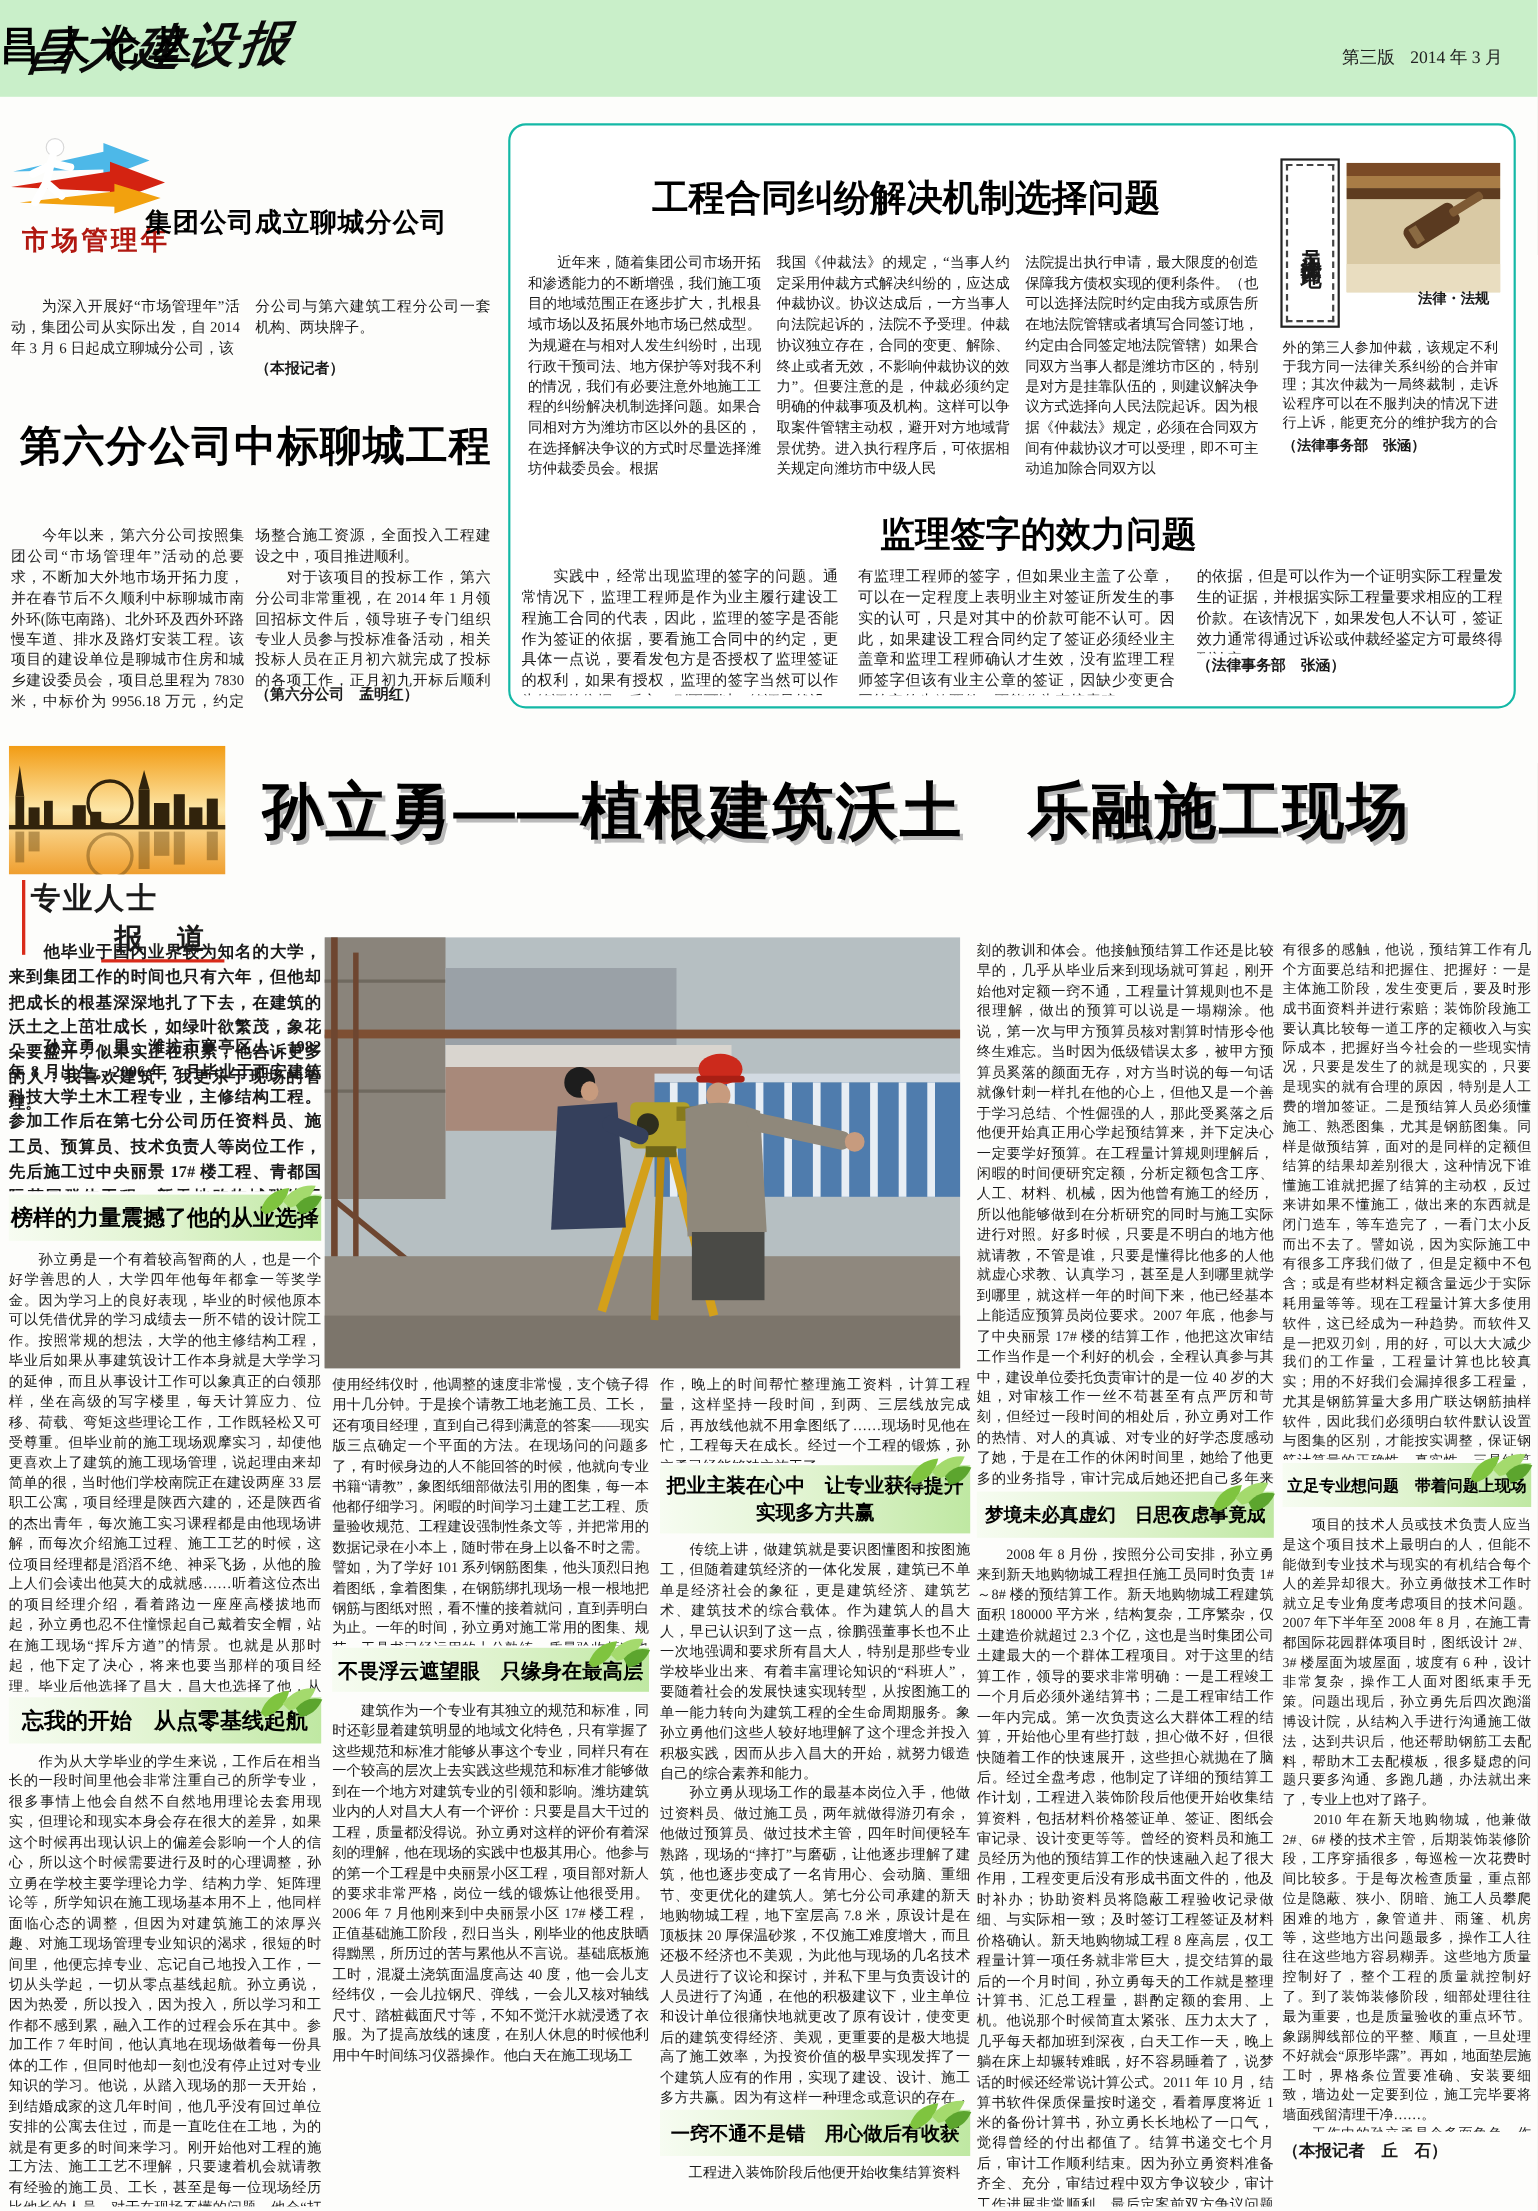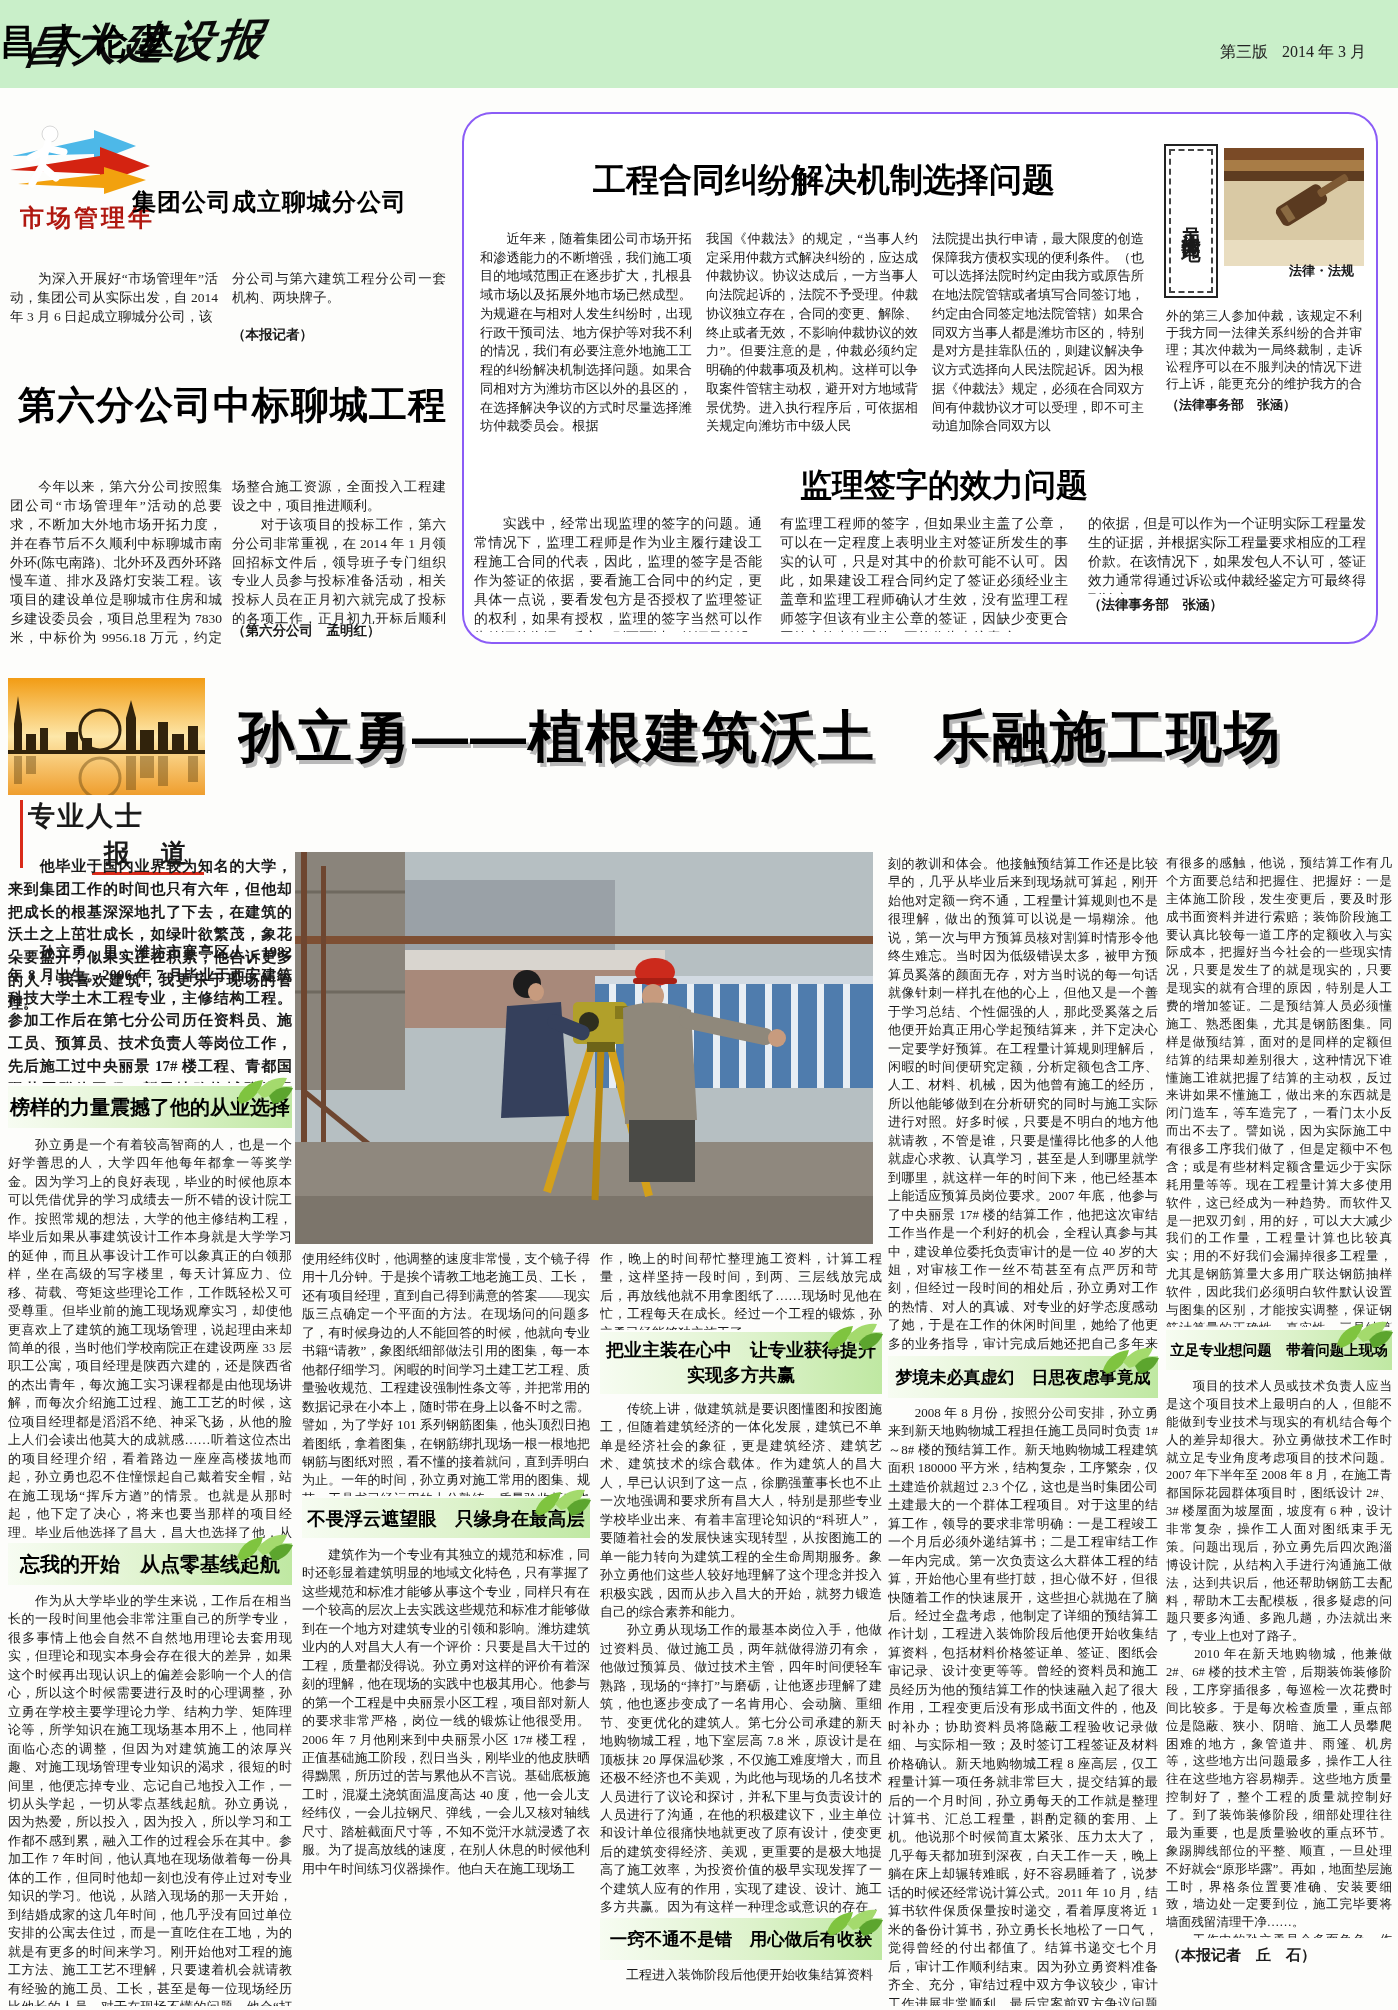--- a/index.html
+++ b/index.html
@@ -18,22 +18,22 @@
   .pre{white-space:pre-line;}
   .byline{position:absolute;text-align:left;font-weight:bold;overflow:hidden;}
   .hl{font-family:"Liberation Sans","DejaVu Sans",sans-serif;font-weight:900;color:#000;position:absolute;overflow:hidden;}
   
   .my-badge{position:absolute;left:20px;top:202px;font-size:24px;font-weight:900;color:#b01810;
             letter-spacing:3px;font-family:Liberation Sans, sans-serif;}
   .my-headline{left:132px;top:186px;width:322px;font-size:24px;letter-spacing:1px;}
   .my-col{font-size:13.5px;line-height:1.4;}
   .bid-headline{left:18px;top:380px;width:434px;font-size:38px;letter-spacing:1px;}
   
-  .lawbox{position:absolute;left:462px;top:112px;width:912px;height:528px;border:2px solid #8b5cf6;
-          border-radius:30px;background:#fff;}
+  .lawbox{position:absolute;left:462px;top:112px;width:912px;height:528px;border:2px solid #14b8a6;
+          border-radius:16px;background:#fff;}
   .lawbox .inner{position:absolute;inset:0;}
   .law-a1-headline{left:60px;top:44px;width:600px;text-align:center;font-size:33px;}
   .law-col{font-size:13.2px;line-height:1.42;}
   .law-a2-headline{left:260px;top:350px;width:440px;text-align:center;font-size:32px;}
   .law2-col{font-size:13.8px;line-height:1.38;}
   .garden-frame{position:absolute;left:700px;top:30px;width:50px;height:150px;border:2px solid #222;
                 outline:2px dashed #444;outline-offset:-7px;display:flex;align-items:center;justify-content:center;}
   .garden-title{writing-mode:vertical-rl;font-size:19px;font-weight:900;letter-spacing:3px;
                 font-family:"Liberation Sans","DejaVu Sans",sans-serif;}
   .garden-img{position:absolute;left:760px;top:34px;}

